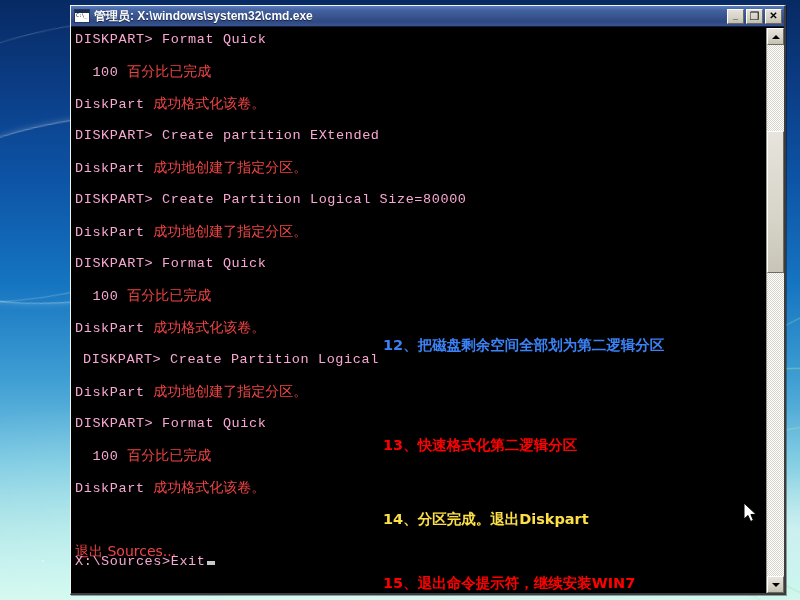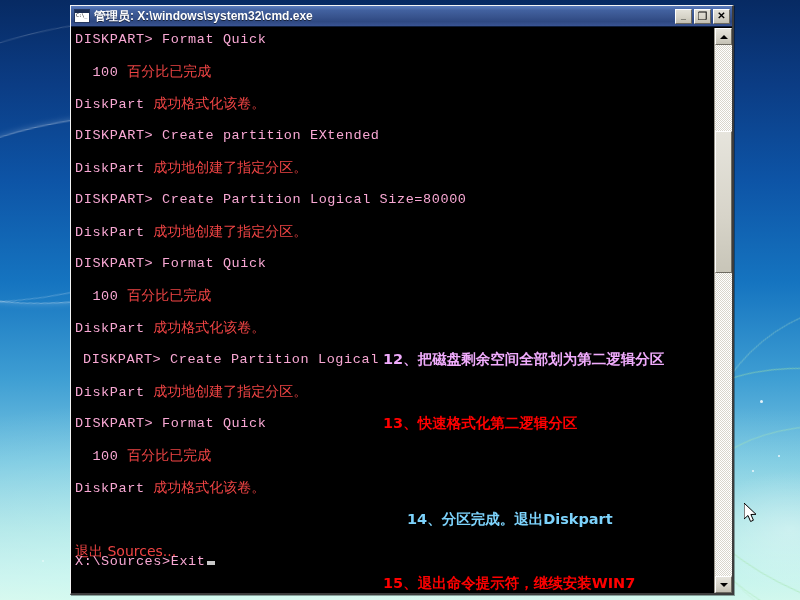--- a/index.html
+++ b/index.html
@@ -92,21 +92,21 @@
     width: 3px; height: 3px;
     background: rgba(255,255,255,0.85);
     border-radius: 50%;
   }
 
   
   #cmd-window {
     position: absolute;
     left: 70px;
     top: 5px;
-    width: 664px;
+    width: 716px;
     height: 590px;
     background: #000;
     border-top: 1px solid #f4f4f4;
     border-left: 1px solid #f4f4f4;
     border-right: 2px solid #3c3c3c;
     border-bottom: 2px solid #3c3c3c;
     box-sizing: border-box;
     box-shadow: 1px 1px 0 rgba(0,0,0,0.35);
   }
 
@@ -368,23 +368,23 @@
           <div class="line" style="top: 227px;"><span class="ascii">DISKPART&gt; Format Quick</span></div>
           <div class="line" style="top: 259px;"><span class="ascii">  100 </span><span class="cjk">百分比已完成</span></div>
           <div class="line" style="top: 291px;"><span class="ascii">DiskPart </span><span class="cjk">成功格式化该卷。</span></div>
           <div class="line" style="top: 323px; padding-left: 8px;"><span class="ascii">DISKPART&gt; Create Partition Logical</span></div>
           <div class="line" style="top: 355px;"><span class="ascii">DiskPart </span><span class="cjk">成功地创建了指定分区。</span></div>
           <div class="line" style="top: 387px;"><span class="ascii">DISKPART&gt; Format Quick</span></div>
           <div class="line" style="top: 419px;"><span class="ascii">  100 </span><span class="cjk">百分比已完成</span></div>
           <div class="line" style="top: 451px;"><span class="ascii">DiskPart </span><span class="cjk">成功格式化该卷。</span></div>
           <div class="line" style="top: 515px;"><span class="cjk">退出 Sources...</span></div>
           <div class="line" style="top: 525px;"><span class="ascii">X:\Sources&gt;Exit</span><span class="caret"></span></div>
-          <div class="annot" style="top: 323px; color: #f0abfc;">12、把磁盘剩余空间全部划为第二逻辑分区</div>
-          <div class="annot" style="top: 387px; color: rgb(255, 0, 0);">13、快速格式化第二逻辑分区</div>
-          <div class="annot" style="top: 483px; color: #7dd3fc; margin-left: 24px;">14、分区完成。退出Diskpart</div>
+          <div class="annot" style="top: 309px; color: #3b82f6;">12、把磁盘剩余空间全部划为第二逻辑分区</div>
+          <div class="annot" style="top: 409px; color: rgb(255, 0, 0);">13、快速格式化第二逻辑分区</div>
+          <div class="annot" style="top: 483px; color: #fde047;">14、分区完成。退出Diskpart</div>
           <div class="annot" style="top: 547px; color: rgb(255, 0, 0);">15、退出命令提示符，继续安装WIN7</div>
         </div>
     </div>
 
     <div id="scrollbar">
       <div class="sb-btn" id="sb-up">
         <div class="arrow-up"></div>
       </div>
       <div id="sb-thumb"></div>
       <div class="sb-btn" id="sb-down">

